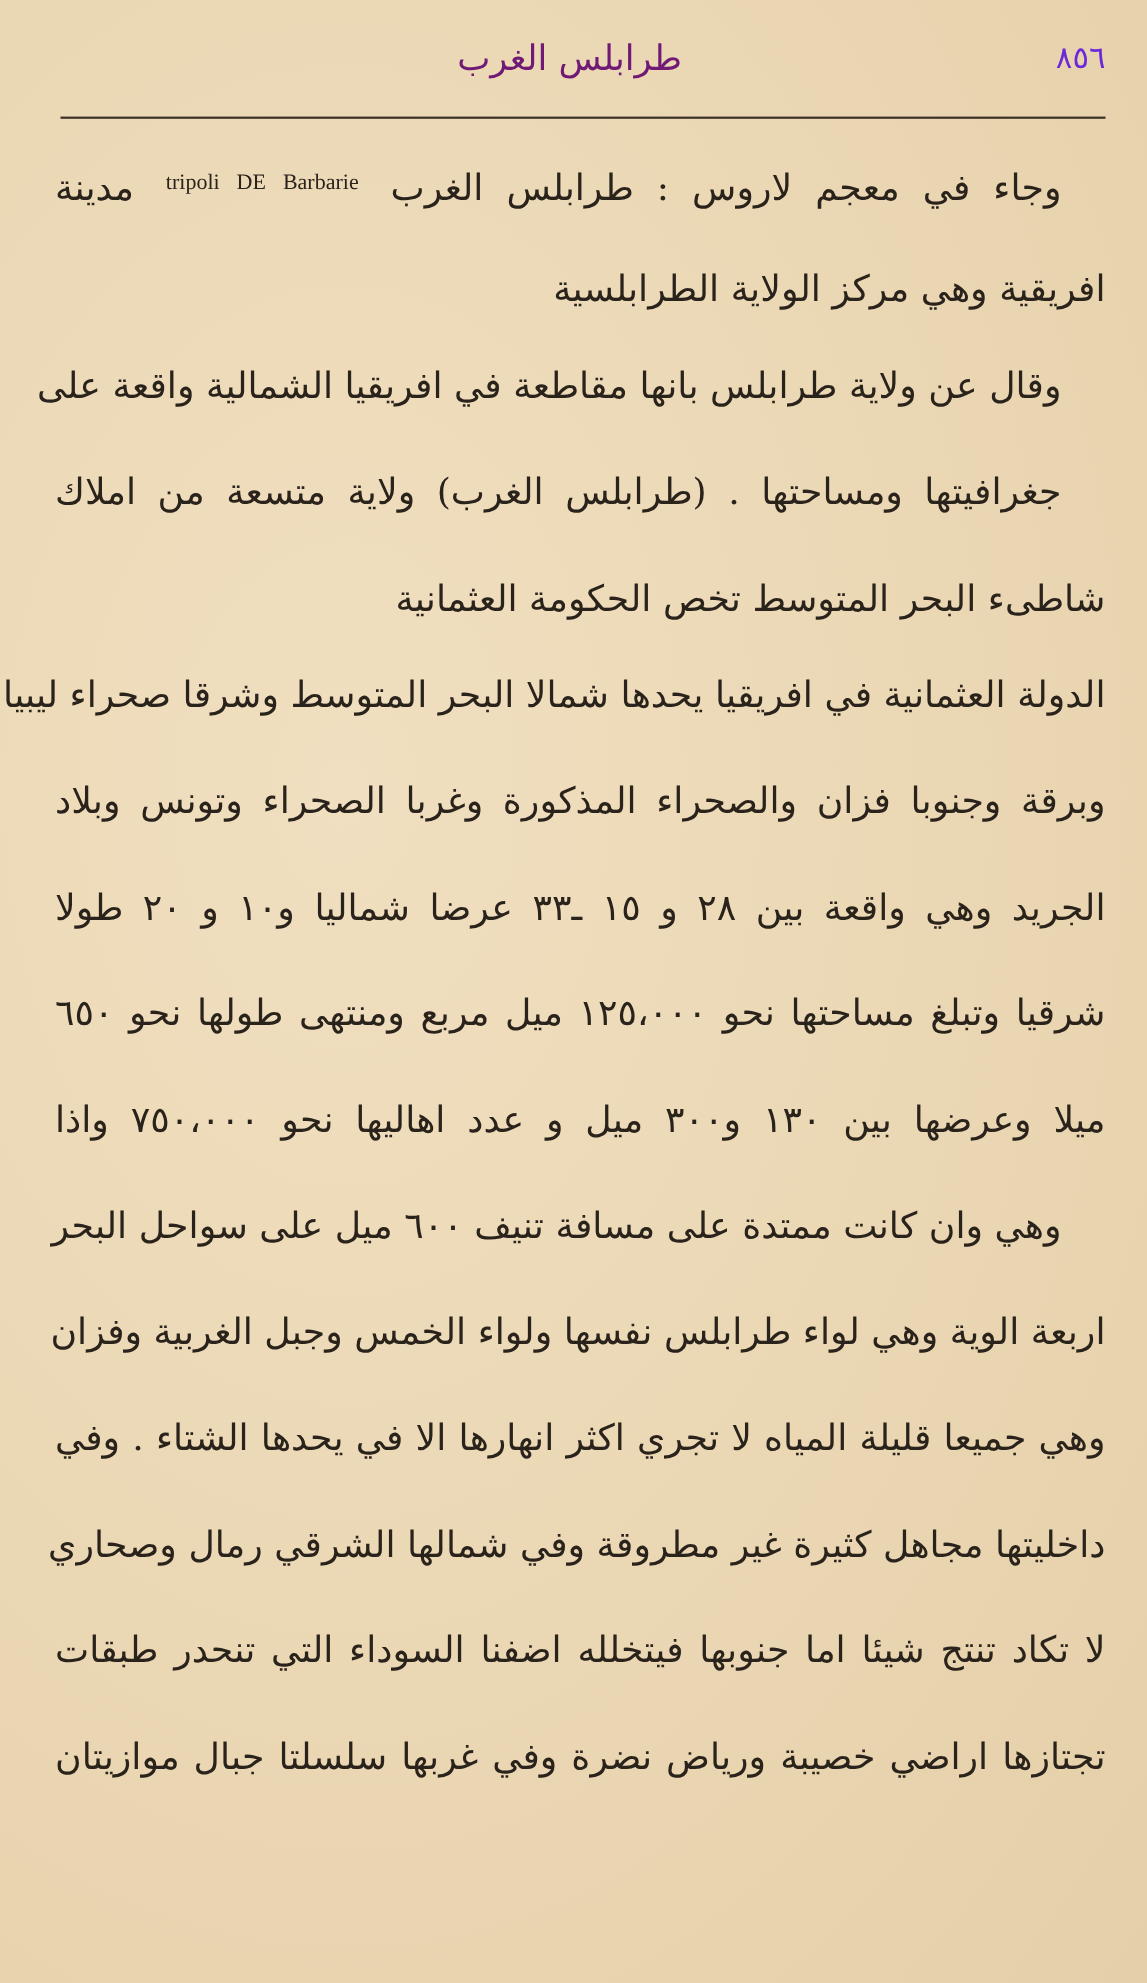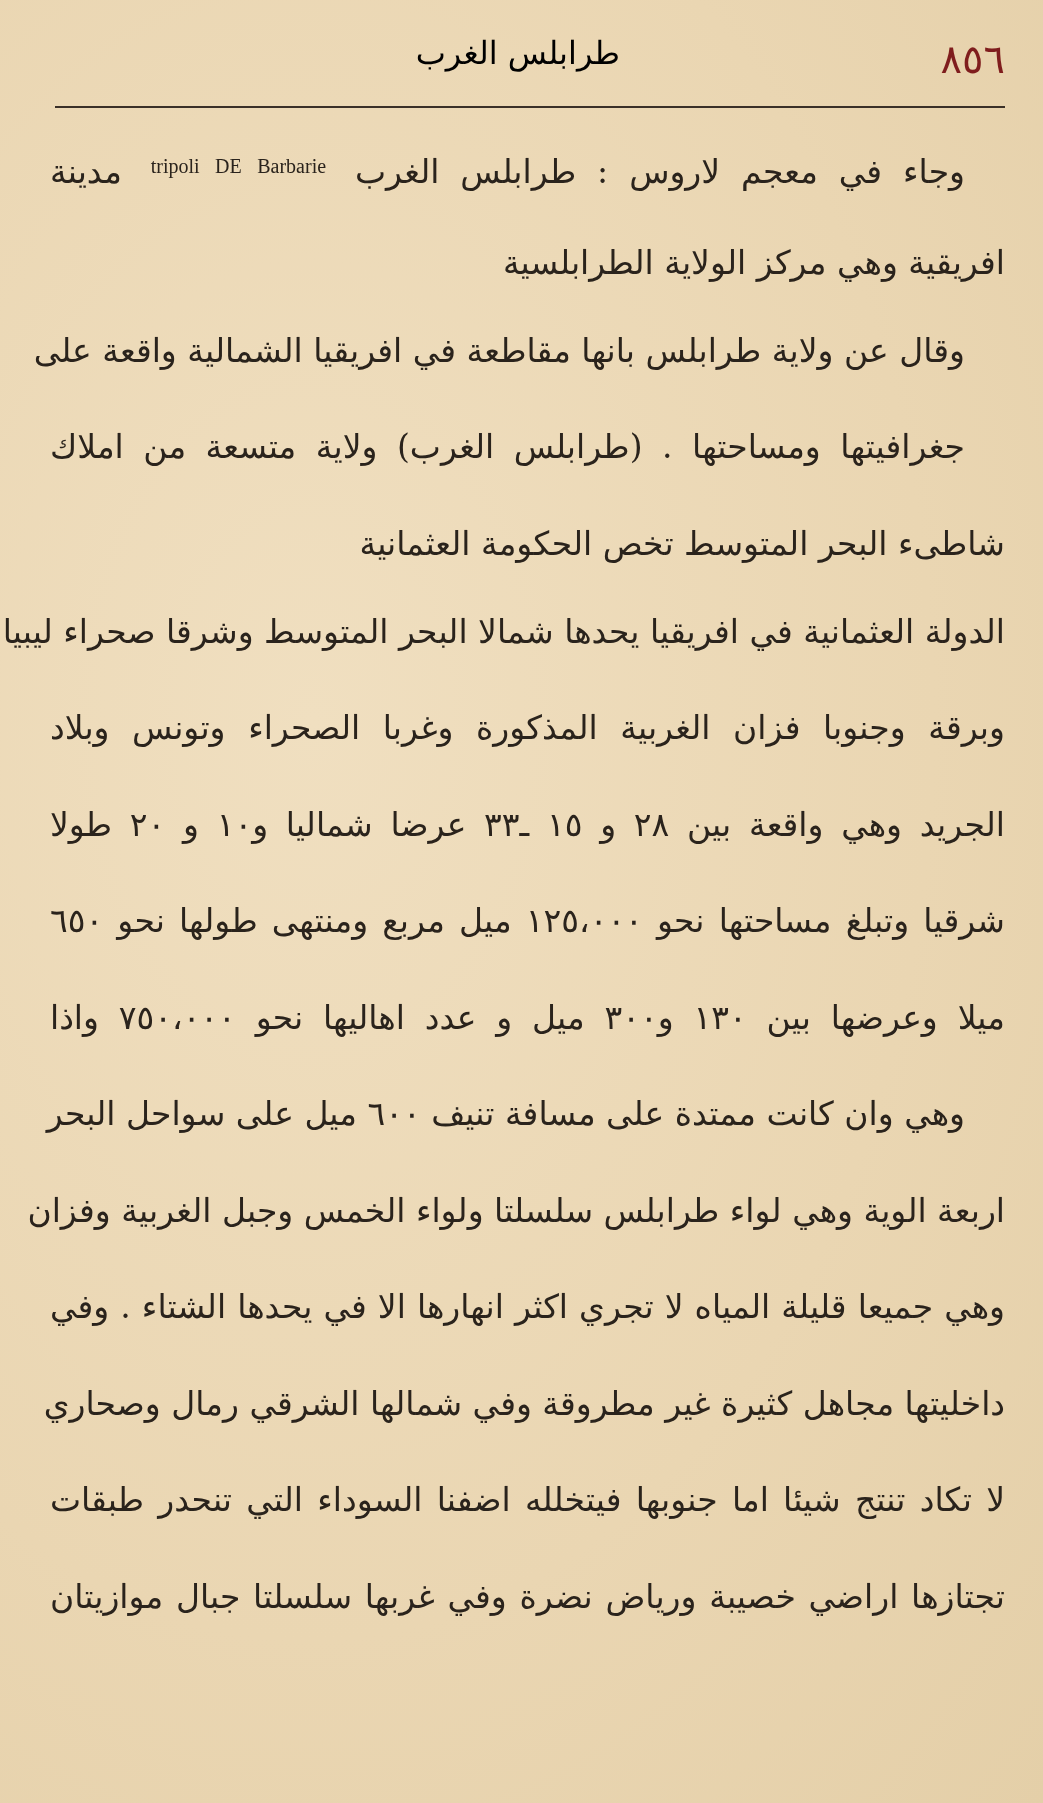--- a/index.html
+++ b/index.html
@@ -28,30 +28,30 @@
       top: 28px;
       left: 55px;
       width: 950px;
       height: 60px;
       direction: rtl;
     }
     .page-number {
       position: absolute;
       right: 0;
       top: 8px;
-      font-size: 40px;
+      font-size: 28px;
       letter-spacing: 2px;
-      color: #7f1d1d;
+      color: #6d28d9;
     }
     .running-title {
       position: absolute;
       right: 385px;
       top: 6px;
       font-size: 32px;
-      color: #000000;
+      color: #701a75;
     }
     .rule {
       position: absolute;
       top: 106px;
       left: 55px;
       width: 950px;
       height: 2px;
       background: #3a3028;
     }
     .body-text {
@@ -108,26 +108,26 @@
       <span class="latin">tripoli DE Barbarie</span>
       <span>مدينة</span>
     </span>
     <span class="line last" style="margin-bottom:40px;">افريقية وهي مركز الولاية الطرابلسية</span>
 
     <span class="line indent" style="padding-right:40px;">وقال عن ولاية طرابلس بانها مقاطعة في افريقيا الشمالية واقعة على</span>
     <span class="line indent">جغرافيتها ومساحتها . (طرابلس الغرب) ولاية متسعة من املاك</span>
 
     <span class="line last" style="margin-bottom:40px;">شاطىء البحر المتوسط تخص الحكومة العثمانية</span>
     <span class="line">الدولة العثمانية في افريقيا يحدها شمالا البحر المتوسط وشرقا صحراء ليبيا</span>
-    <span class="line">وبرقة وجنوبا فزان الغربية المذكورة وغربا الصحراء وتونس وبلاد</span>
+    <span class="line">وبرقة وجنوبا فزان والصحراء المذكورة وغربا الصحراء وتونس وبلاد</span>
     <span class="line">الجريد وهي واقعة بين ٢٨ و ١٥ ـ٣٣ عرضا شماليا و١٠ و ٢٠ طولا</span>
     <span class="line">شرقيا وتبلغ مساحتها نحو ١٢٥،٠٠٠ ميل مربع ومنتهى طولها نحو ٦٥٠</span>
     <span class="line">ميلا وعرضها بين ١٣٠ و٣٠٠ ميل و عدد اهاليها نحو ٧٥٠،٠٠٠ واذا</span>
 
     <span class="line indent">وهي وان كانت ممتدة على مسافة تنيف ٦٠٠ ميل على سواحل البحر</span>
-    <span class="line">اربعة الوية وهي لواء طرابلس سلسلتا ولواء الخمس وجبل الغربية وفزان</span>
+    <span class="line">اربعة الوية وهي لواء طرابلس نفسها ولواء الخمس وجبل الغربية وفزان</span>
     <span class="line">وهي جميعا قليلة المياه لا تجري اكثر انهارها الا في يحدها الشتاء . وفي</span>
     <span class="line">داخليتها مجاهل كثيرة غير مطروقة وفي شمالها الشرقي رمال وصحاري</span>
     <span class="line">لا تكاد تنتج شيئا اما جنوبها فيتخلله اضفنا السوداء التي تنحدر طبقات</span>
     <span class="line">تجتازها اراضي خصيبة ورياض نضرة وفي غربها سلسلتا جبال موازيتان</span>
 
   </div>
 </div>
 
 </body></html>

